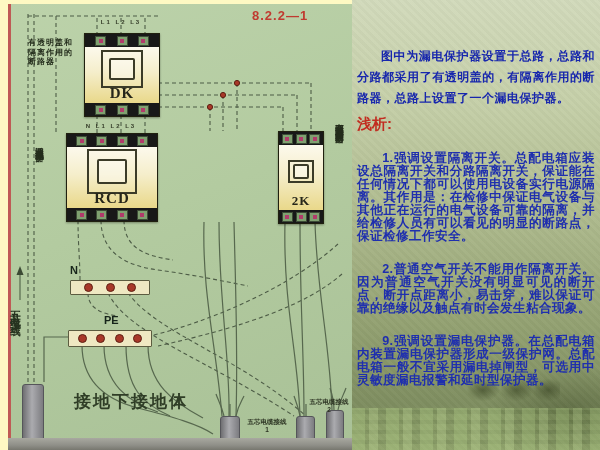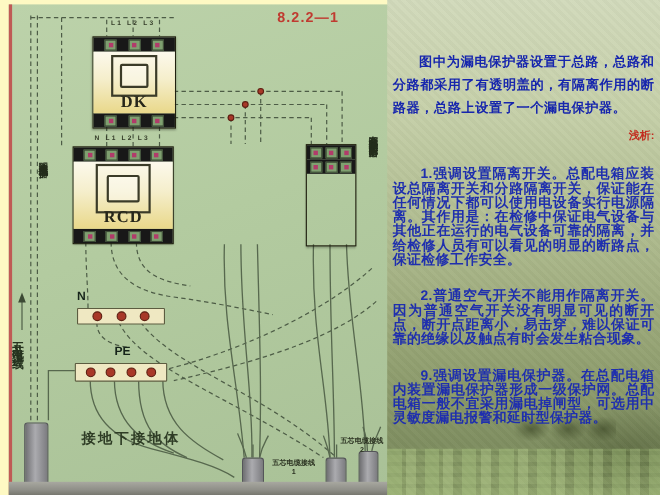--- a/index.html
+++ b/index.html
@@ -20,21 +20,21 @@
   .panel .mottle{position:absolute;inset:0;opacity:.25;
     background:repeating-linear-gradient(45deg, rgba(60,70,40,.12) 0 3px, rgba(230,240,210,.10) 3px 6px);}
   .watermark{position:absolute;left:112px;top:372px;width:96px;height:36px;border-radius:10px;
     background:radial-gradient(22px 15px at 20% 50%, rgba(45,55,25,.55), rgba(45,55,25,0) 75%),
                radial-gradient(22px 15px at 55% 50%, rgba(45,55,25,.5), rgba(45,55,25,0) 75%),
                radial-gradient(22px 15px at 88% 50%, rgba(45,55,25,.5), rgba(45,55,25,0) 75%);}
 
   .slidetext{position:absolute;left:5px;top:0;width:238px;}
   .intro{margin-top:46px;color:#1726ad;font-weight:bold;font-size:12px;line-height:21px;
     text-indent:2em;text-align:justify;letter-spacing:.5px;}
-  .analysis-h{margin-top:7px;color:#c22c20;font-weight:bold;font-size:10px;line-height:16px;text-align:right;}
+  .analysis-h{margin-top:7px;color:#c22c20;font-weight:bold;font-size:15px;line-height:16px;}
   .pt{margin-top:20px;color:#1f2fae;font-weight:bold;font-size:12.6px;line-height:13px;
     text-indent:2em;text-align:justify;letter-spacing:.4px;}
 
   
   .photo{position:absolute;left:8px;top:4px;width:345px;height:446px;
     background:linear-gradient(160deg,#bcd2aa 0%,#b3cba0 45%,#a9c197 100%);
     box-shadow:1px 0 0 rgba(0,0,0,.15);}
   .redline{position:absolute;left:0;top:0;width:3px;height:100%;background:#bf5a55;}
   .bottomstrip{position:absolute;left:0;top:434px;width:100%;height:12px;
     background:linear-gradient(180deg,#a8a8a0,#8f8f88 60%,#77776f);}
@@ -64,21 +64,21 @@
     display:flex;align-items:center;justify-content:space-evenly;}
   .bdot{width:7px;height:7px;border-radius:50%;background:#a83828;border:1px solid #5e2013;}
   .buslabel{position:absolute;color:#16241a;font-weight:bold;font-size:11px;}
 
   
   .note-lines{position:absolute;color:#242d1c;font-weight:bold;font-size:8px;line-height:9.5px;letter-spacing:1px;}
   .vtext{position:absolute;writing-mode:vertical-rl;text-orientation:upright;color:#242d1c;font-weight:bold;}
   .rcd-note{left:26px;top:136px;height:36px;font-size:8.5px;letter-spacing:1px;line-height:11px;}
   .branch-note{left:326px;top:112px;height:142px;font-size:8.5px;letter-spacing:1px;}
   .incoming{left:1px;top:298px;height:92px;font-size:10.5px;letter-spacing:3px;color:#26331f;}
-  .earthing{position:absolute;left:66px;top:386px;color:#2f3d26;font-weight:bold;font-size:13px;letter-spacing:2px;}
+  .earthing{position:absolute;left:66px;top:386px;color:#2f3d26;font-weight:bold;font-size:17px;letter-spacing:2px;}
 
   .cable{position:absolute;border:1px solid #55555a;border-radius:3px;
     background:linear-gradient(90deg,#6f6f72 0%,#ababaf 45%,#7c7c80 100%);}
   .cablelabel{position:absolute;color:#2c3322;font-weight:bold;font-size:6.5px;line-height:7.5px;text-align:center;}
 </style>
 </head>
 <body>
 
 <div class="stage">
 
@@ -223,33 +223,44 @@
           <span class="term">
             <i></i>
           </span>
           <span class="term">
             <i></i>
           </span>
           <span class="term">
             <i></i>
           </span>
         </div>
-      <div class="band">
-          <span class="term">
-            <i></i>
-          </span>
-          <span class="term">
-            <i></i>
-          </span>
-          <span class="term">
-            <i></i>
-          </span>
-        </div>
-    </div>
-
+      <div class="bbody">
+        <div class="sym">
+            <i></i>
+          </div>
+        <div class="blabel" style="font-size:13px;">2K</div>
+      </div>
+      <div class="band">
+          <span class="term">
+            <i></i>
+          </span>
+          <span class="term">
+            <i></i>
+          </span>
+          <span class="term">
+            <i></i>
+          </span>
+        </div>
+    </div>
+
+    <div class="note-lines" style="left:20px;top:34px;">
+      <div>有透明盖和</div>
+      <div>隔离作用的</div>
+      <div>断路器</div>
+    </div>
     <div class="vtext rcd-note">透明盖漏电保护器</div>
     <div class="vtext branch-note">有透明盖和隔离作用的断路器</div>
     <div class="vtext incoming">五芯电缆进线</div>
 
     <div class="buslabel" style="left:62px;top:260px;">N</div>
     <div class="busbar" style="left:62px;top:276px;width:78px;height:13px;">
         <span class="bdot"></span>
         <span class="bdot"></span>
         <span class="bdot"></span>
       </div>

